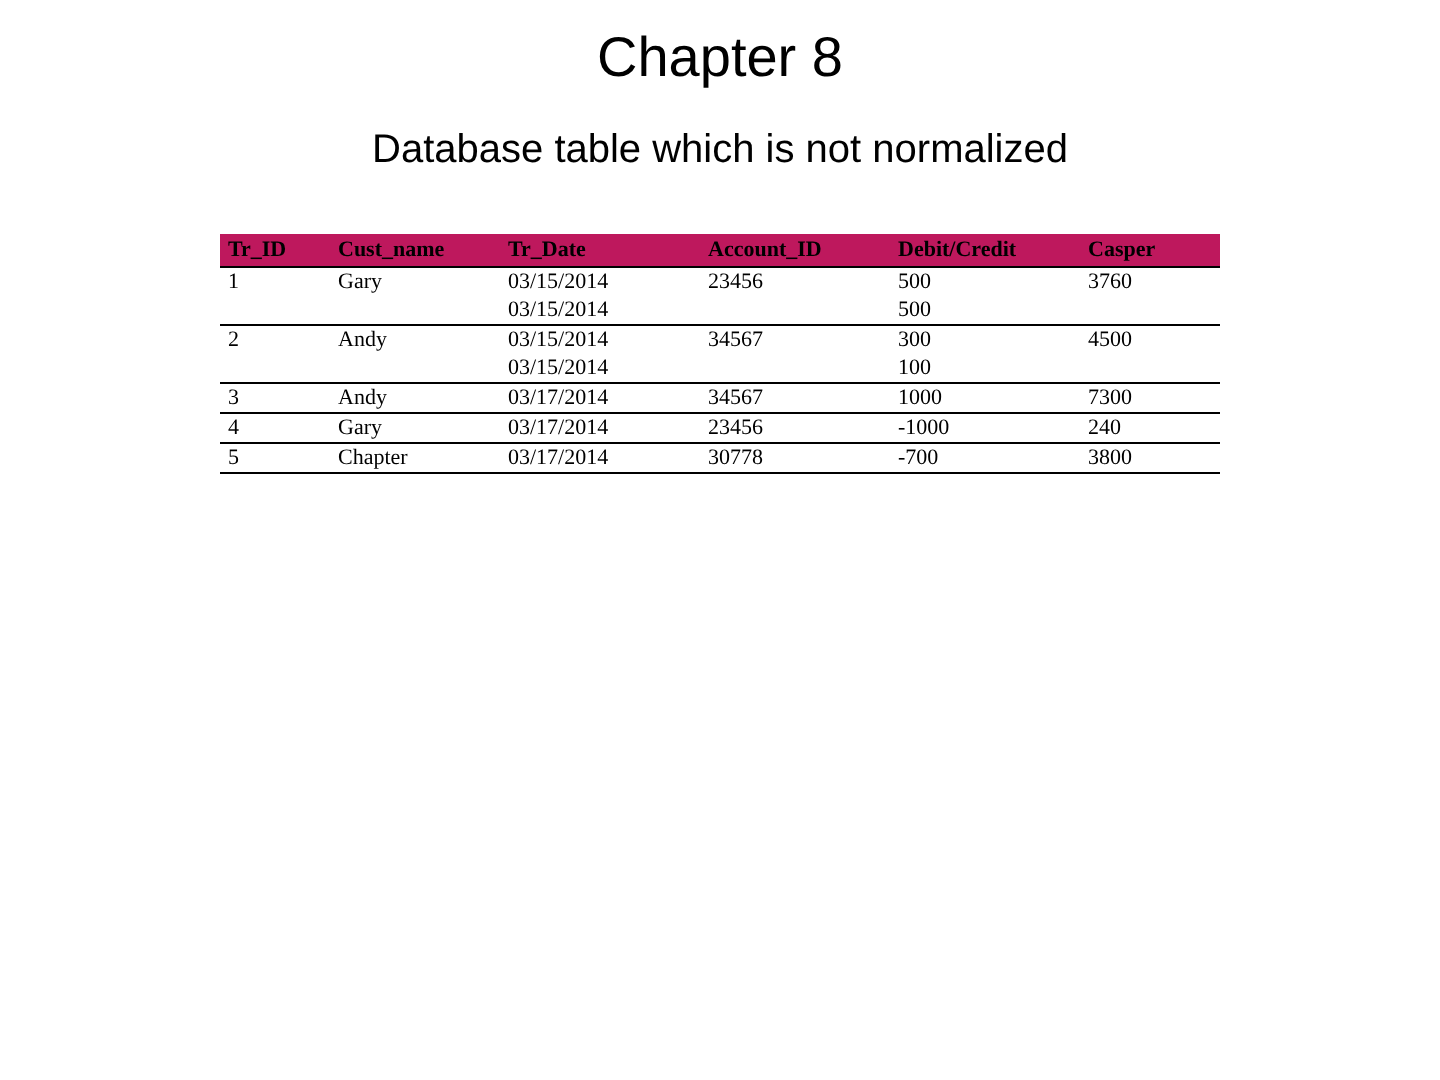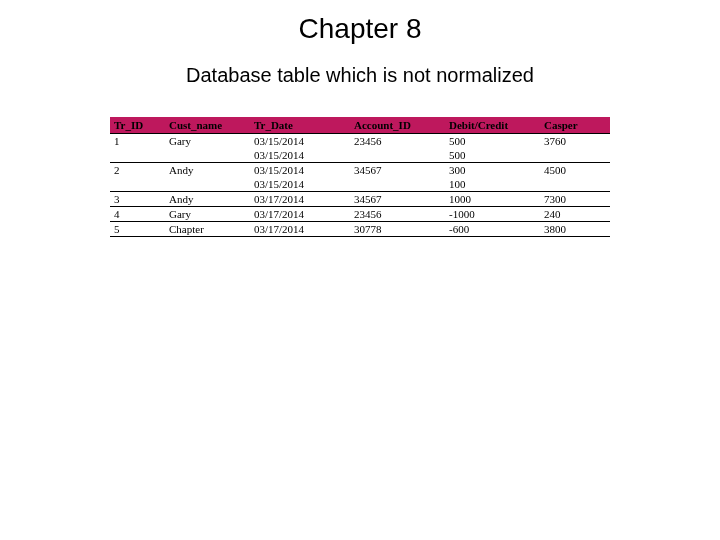--- a/index.html
+++ b/index.html
@@ -146,20 +146,20 @@
             <td>03/17/2014</td>
             <td>23456</td>
             <td>-1000</td>
             <td>240</td>
           </tr>
           <tr class="sep last">
             <td>5</td>
             <td>Chapter</td>
             <td>03/17/2014</td>
             <td>30778</td>
-            <td>-600</td>
+            <td>-700</td>
             <td>3800</td>
           </tr>
         </tbody>
     </table>
   </div>
 
 </div>
 
 </body></html>

